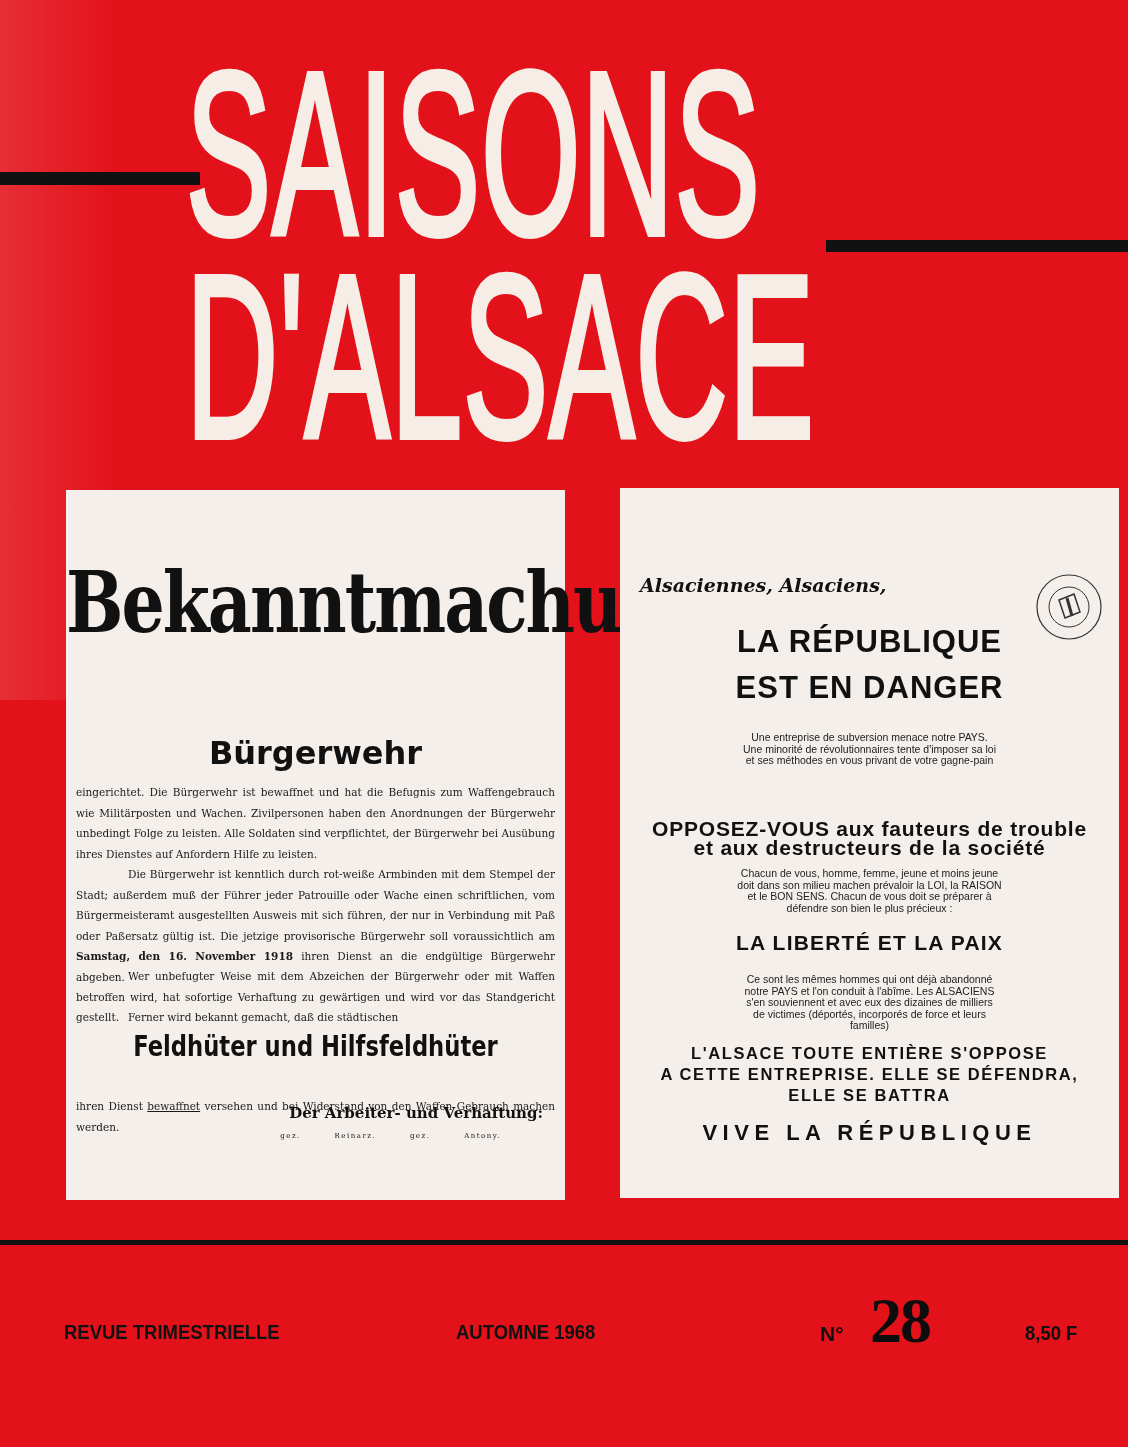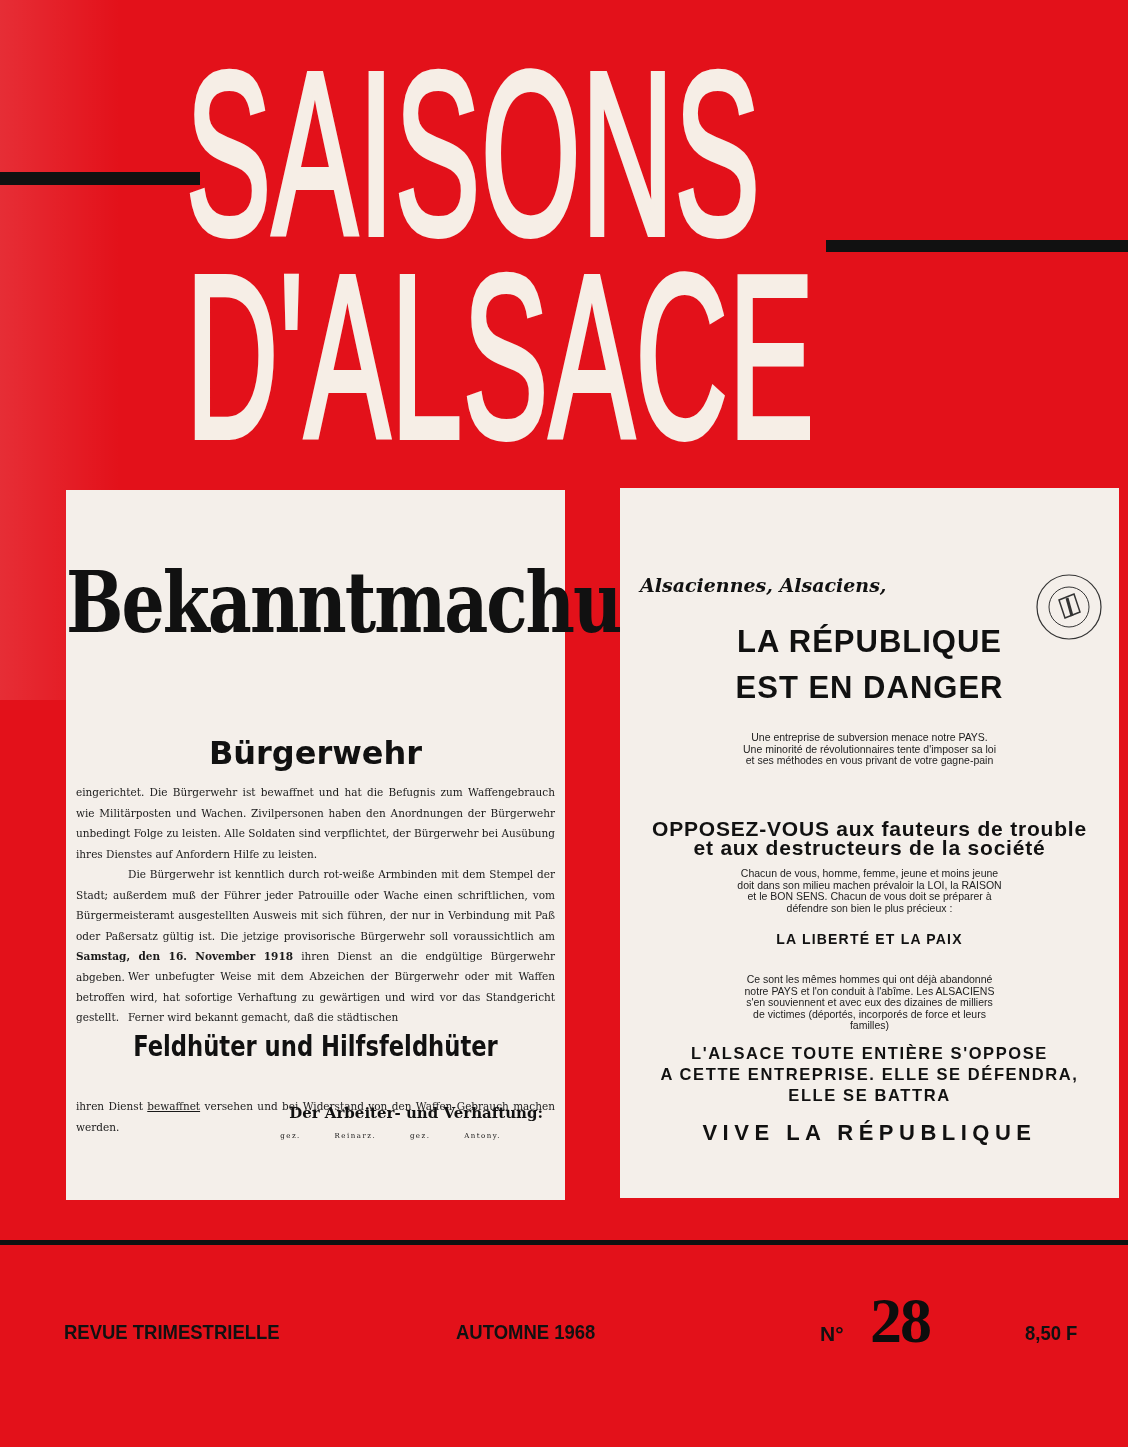--- a/index.html
+++ b/index.html
@@ -80,21 +80,21 @@
     .cd-small {
       position:absolute; left:0; right:0; text-align:center;
       font-size:10.5px; line-height:11.5px; color:#222;
     }
     .cd-h2 {
       position:absolute; left:0; right:0; text-align:center;
       font-weight:700; font-size:21px; line-height:18px; letter-spacing:0.8px;
     }
     .cd-h3 {
       position:absolute; left:0; right:0; text-align:center;
-      font-weight:700; font-size:14px; letter-spacing:1.2px;
+      font-weight:700; font-size:21px; letter-spacing:1.2px;
     }
     .cd-h4 {
       position:absolute; left:0; right:0; text-align:center;
       font-weight:700; font-size:16.5px; line-height:20px; letter-spacing:1.6px;
     }
     .cd-h5 {
       position:absolute; left:0; right:0; text-align:center;
       font-weight:900; font-size:22px; letter-spacing:5.5px;
     }
     .stamp {

